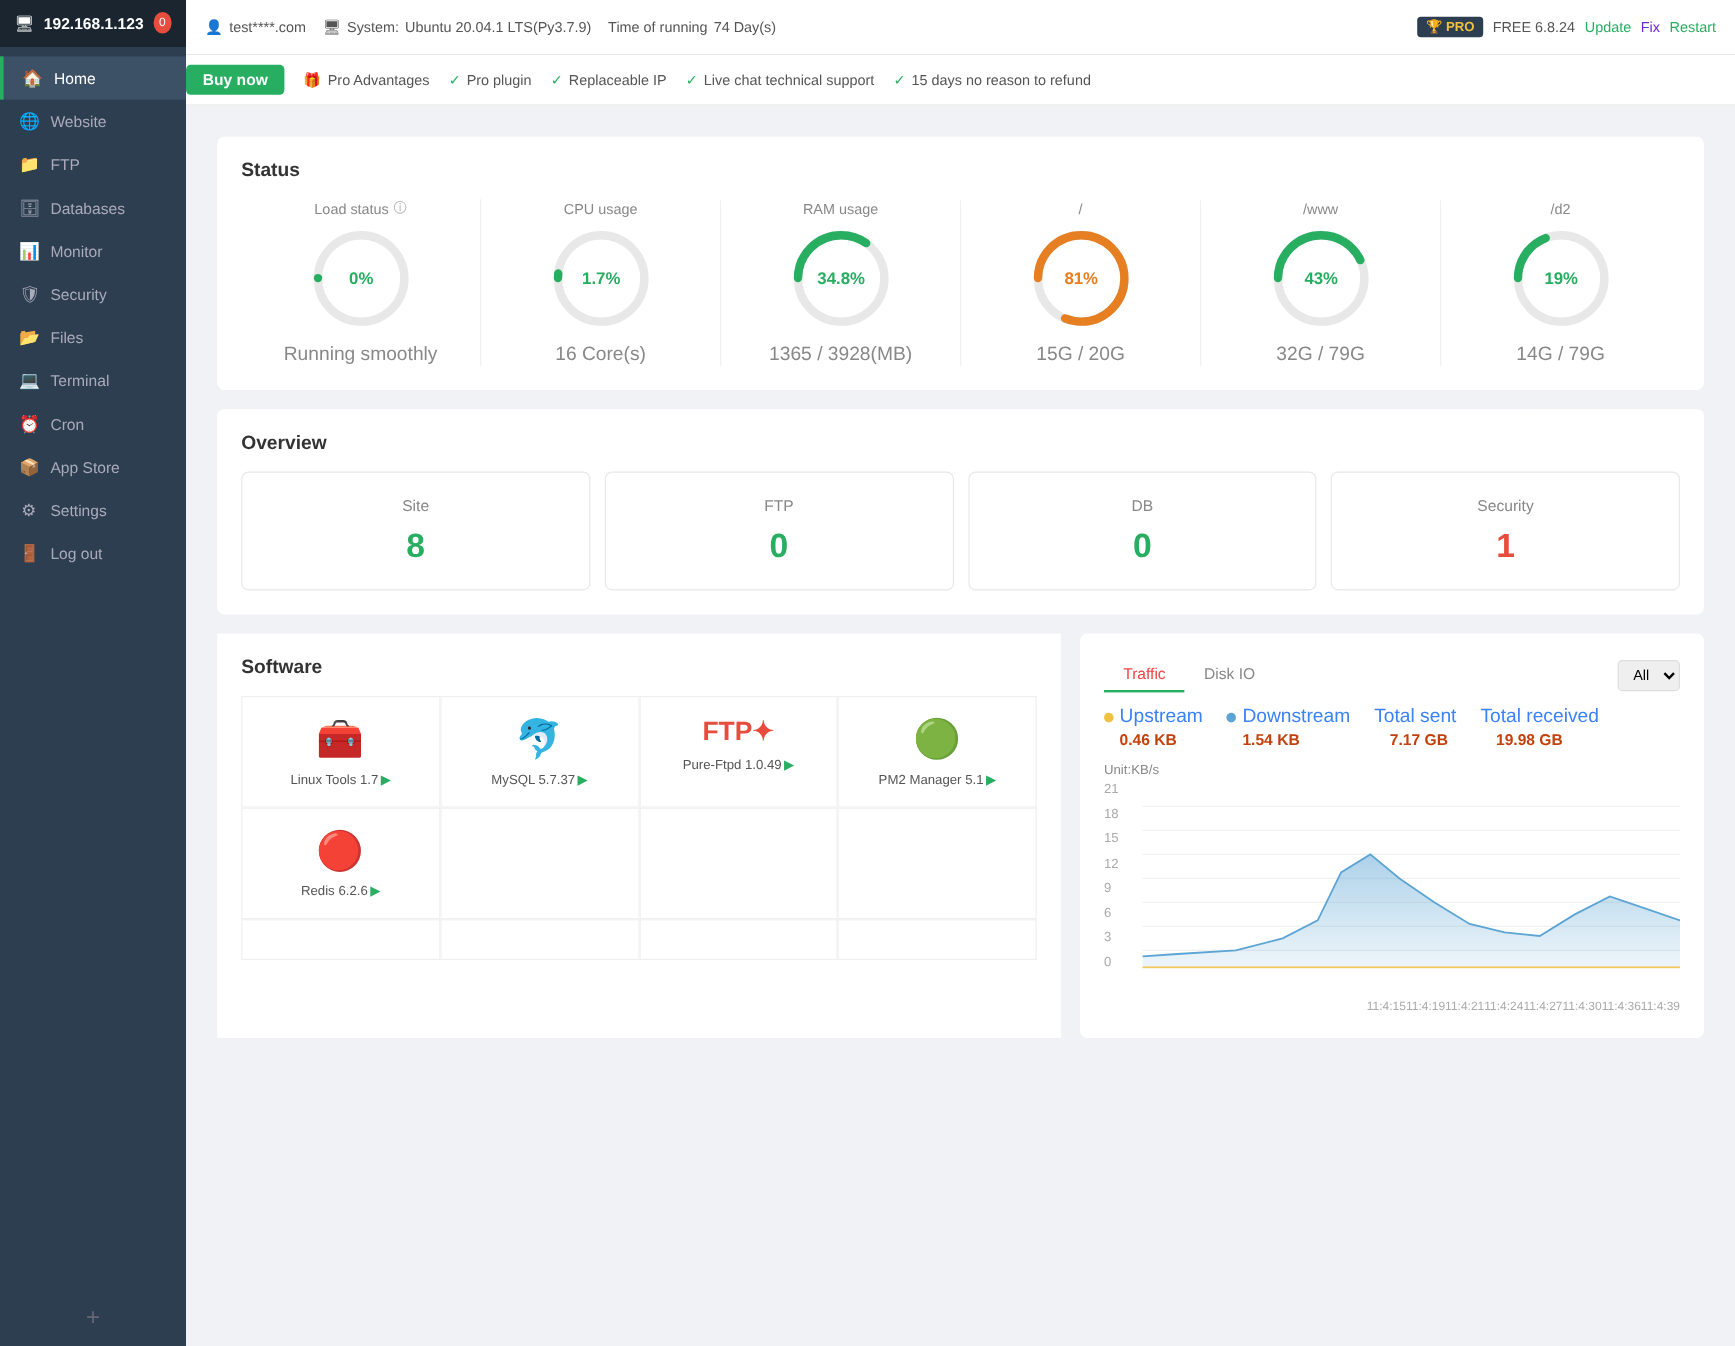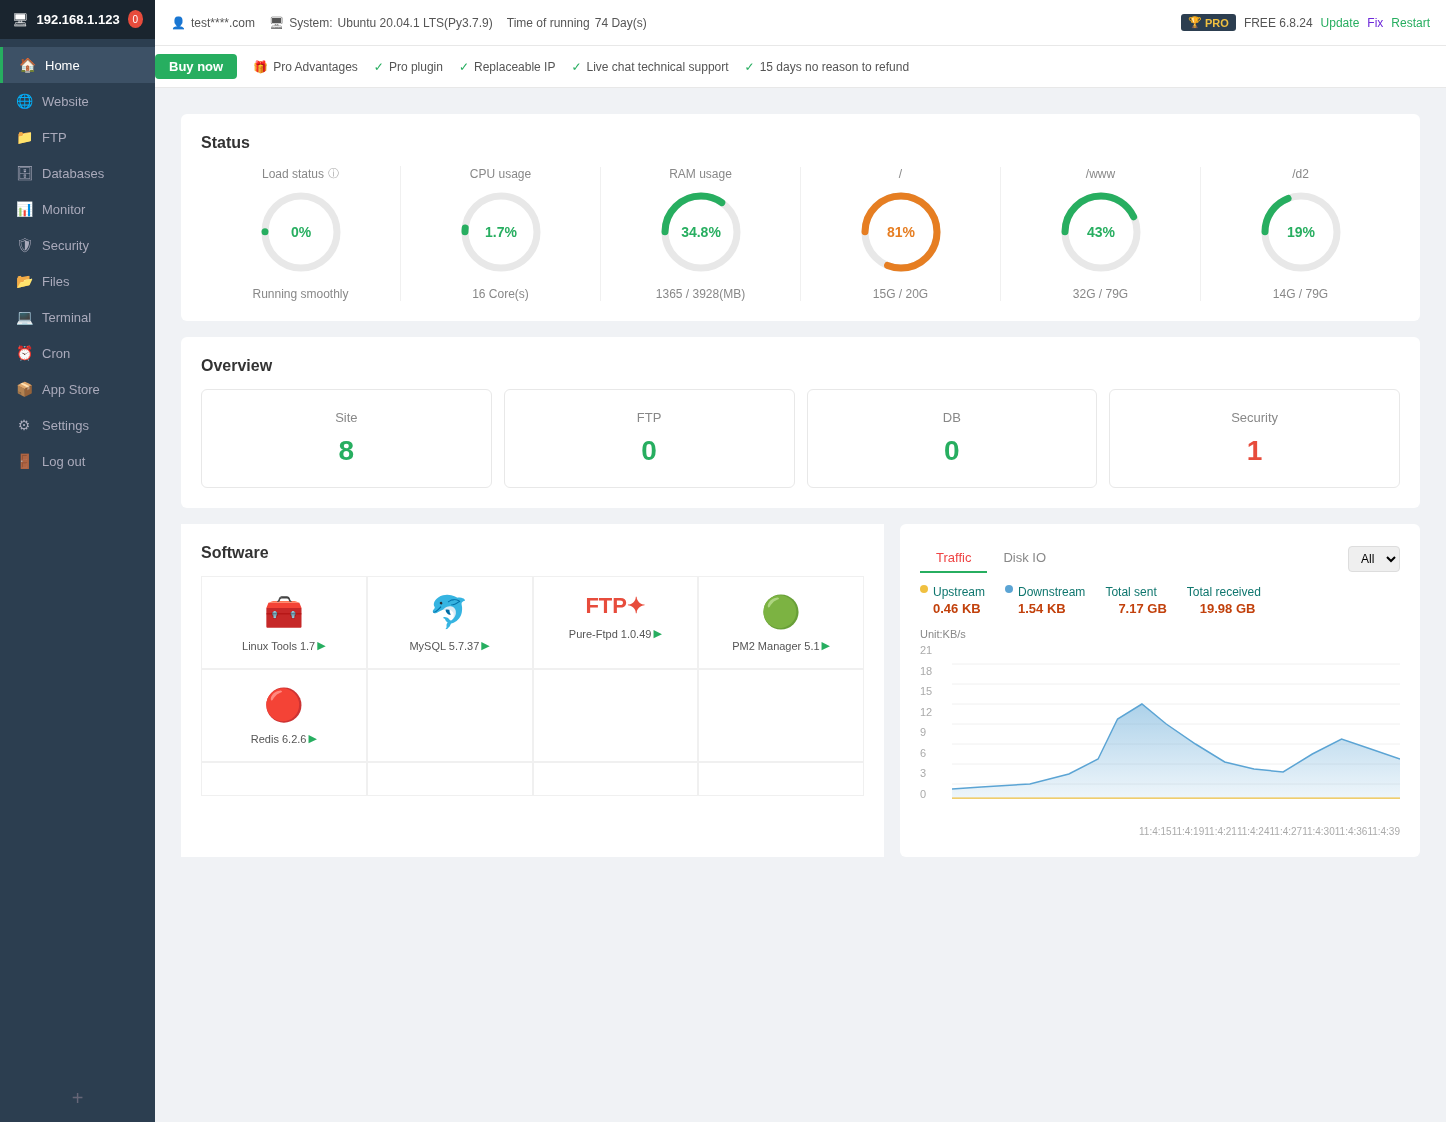--- a/index.html
+++ b/index.html
@@ -40,21 +40,21 @@
 
     
     .section-title { font-size: 16px; font-weight: 600; color: #333; margin-bottom: 14px; }
 
     
     .status-section { background: #fff; border-radius: 6px; padding: 20px; margin-bottom: 16px; }
     .gauges-row { display: flex; align-items: center; gap: 0; }
     .gauge-item { flex: 1; display: flex; flex-direction: column; align-items: center; gap: 6px; padding: 0 10px; border-right: 1px solid #f0f0f0; }
     .gauge-item:last-child { border-right: none; }
     .gauge-label { font-size: 12px; color: #888; display: flex; align-items: center; gap: 4px; }
-    .gauge-sub { font-size: 12px; color: #888; margin-top: 4px; }
+    .gauge-sub { font-size: 16px; color: #888; margin-top: 4px; }
 
     
     .overview-section { background: #fff; border-radius: 6px; padding: 20px; margin-bottom: 16px; }
     .overview-cards { display: flex; gap: 12px; }
     .overview-card { flex: 1; border: 1px solid #e8e8e8; border-radius: 6px; padding: 20px; text-align: center; }
     .overview-card-title { font-size: 13px; color: #888; margin-bottom: 10px; }
     .overview-card-value { font-size: 28px; font-weight: 600; }
     .overview-card-value.green { color: #27ae60; }
     .overview-card-value.red { color: #e74c3c; }
 
@@ -69,21 +69,21 @@
     .software-empty { border: 1px solid #f0f0f0; }
 
     
     .traffic-section { background: #fff; border-radius: 6px; padding: 20px; width: 520px; flex-shrink: 0; }
     .traffic-header { display: flex; align-items: center; gap: 0; margin-bottom: 12px; }
     .traffic-tab { padding: 6px 16px; cursor: pointer; font-size: 13px; color: #888; border-bottom: 2px solid transparent; }
     .traffic-tab.active { color: #ef4444; border-bottom-color: #27ae60; }
     .traffic-select { margin-left: auto; padding: 4px 8px; border: 1px solid #ddd; border-radius: 4px; font-size: 12px; }
     .traffic-stats { display: flex; gap: 20px; margin-bottom: 12px; flex-wrap: wrap; }
     .traffic-stat { display: flex; flex-direction: column; gap: 2px; }
-    .traffic-stat-label { display: flex; align-items: flex-start; gap: 5px; font-size: 12px; color: #0f766e; }
+    .traffic-stat-label { display: flex; align-items: center; gap: 5px; font-size: 16px; color: #3b82f6; }
     .traffic-stat-dot { width: 8px; height: 8px; border-radius: 50%; }
     .traffic-stat-value { font-size: 13px; font-weight: 600; color: #c2410c; padding-left: 13px; }
     .chart-area { position: relative; height: 180px; }
     .chart-labels-y { position: absolute; left: 0; top: 0; bottom: 24px; display: flex; flex-direction: column; justify-content: space-between; font-size: 11px; color: #aaa; width: 28px; }
     .chart-inner { margin-left: 32px; height: 100%; position: relative; }
     .chart-unit { font-size: 11px; color: #888; margin-bottom: 4px; }
     .chart-x-labels { display: flex; justify-content: flex-end; font-size: 10px; color: #aaa; margin-left: 44px; margin-top: 2px; }
 
     svg.traffic-chart { width: 100%; height: 155px; display: block; }
   </style>

